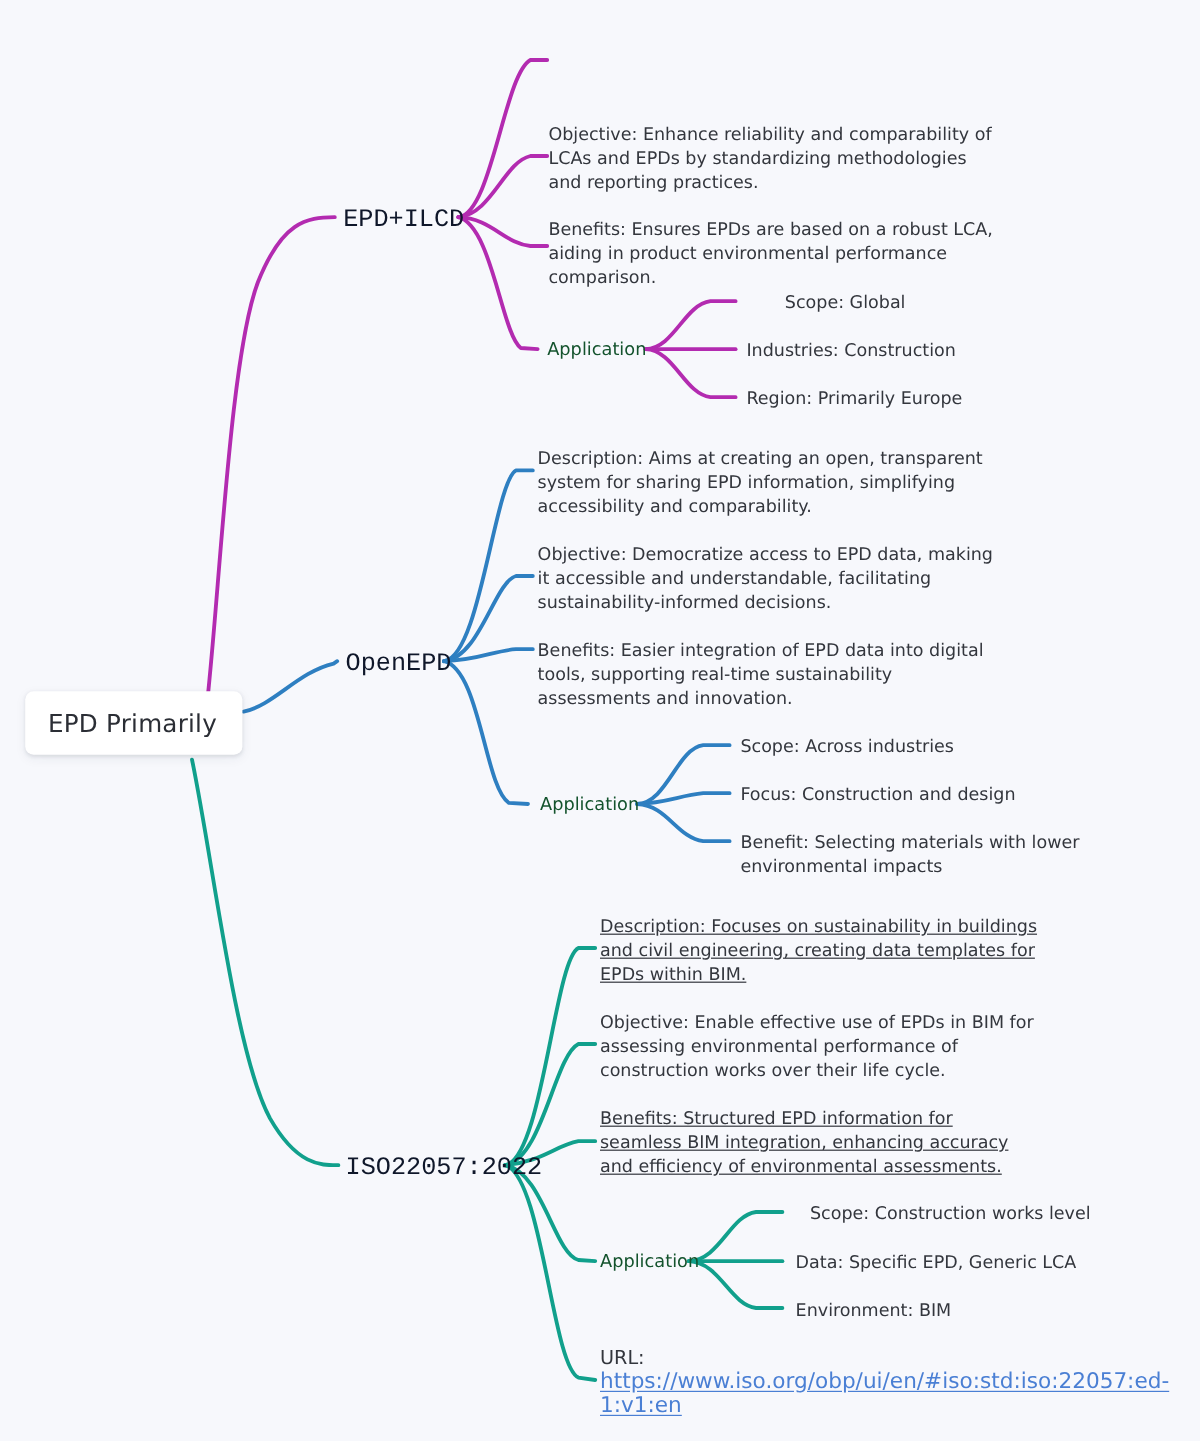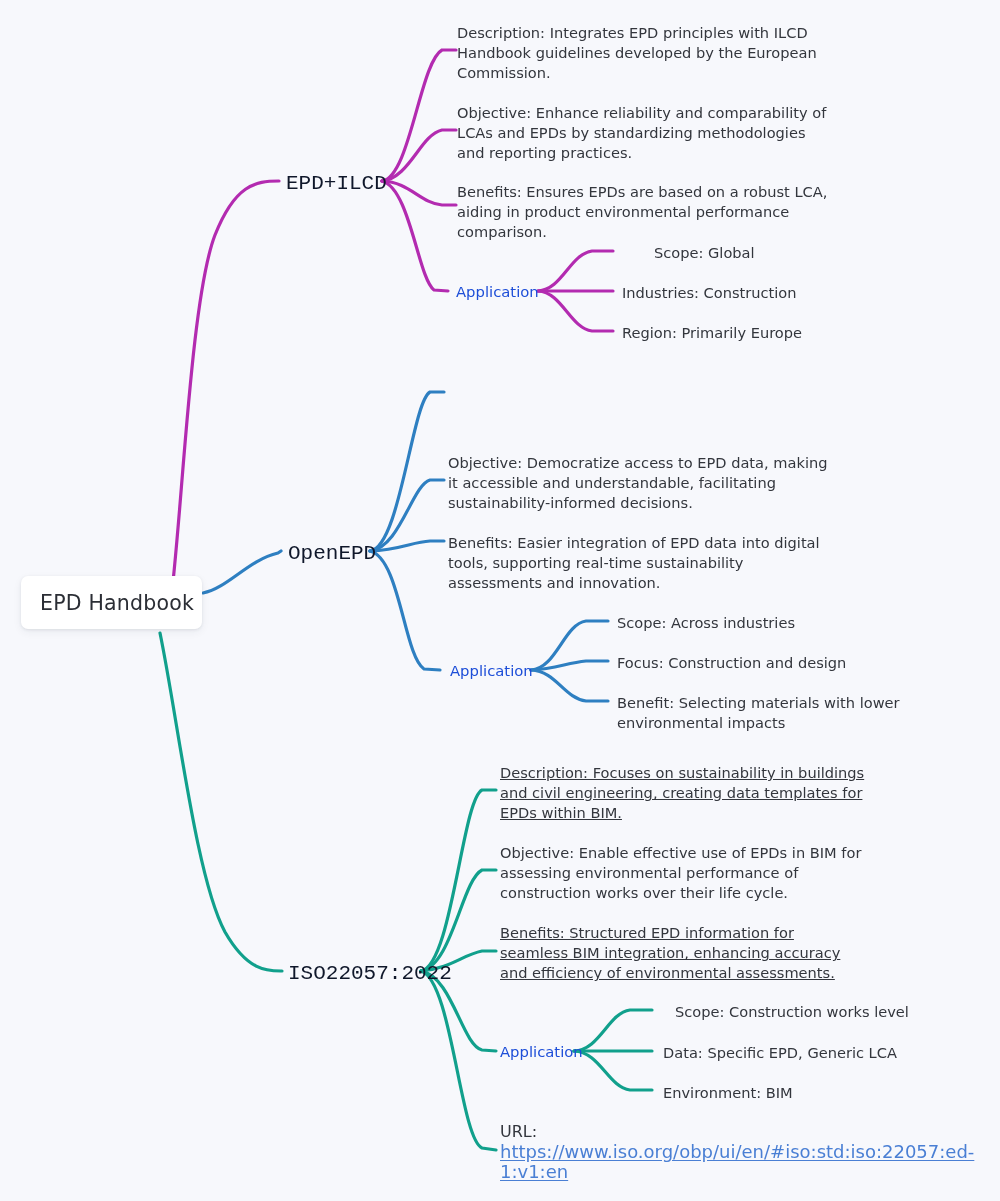--- a/index.html
+++ b/index.html
@@ -64,21 +64,21 @@
     position: absolute;
     font-size: 14.6px;
     line-height: 20.2px;
     color: #33363d;
   }
 
   
   .app-label {
     position: absolute;
     font-size: 14.8px;
-    color: #1d4ed8;
+    color: #14532d;
     white-space: nowrap;
   }
 
   
   .sub {
     position: absolute;
     font-size: 14.6px;
     line-height: 20.2px;
     color: #33363d;
   }
@@ -135,36 +135,36 @@
     <path d="M 421 971 C 452 968 462 955 482 951 L 496 951" stroke="#11a08c" stroke-width="3.2"></path>
     <path d="M 421 971 C 452 976 462 1045 482 1050 L 496 1051" stroke="#11a08c" stroke-width="3.2"></path>
     <path d="M 421 971 C 452 980 460 1138 482 1148 L 496 1150" stroke="#11a08c" stroke-width="3.2"></path>
 
     <path d="M 574 1051 C 600 1050 608 1013 630 1010 L 652 1010" stroke="#11a08c" stroke-width="3.2"></path>
     <path d="M 574 1051 L 652 1051" stroke="#11a08c" stroke-width="3.2"></path>
     <path d="M 574 1051 C 600 1052 608 1087 630 1090 L 652 1090" stroke="#11a08c" stroke-width="3.2"></path>
   </svg>
 
   <div id="root-node">
-    <span class="root-label">EPD Handbook</span>
+    <span class="root-label">EPD Primarily</span>
   </div>
 
   <div class="branch-label" style="left:286px; top:172px;">EPD+ILCD</div>
 
-  <div class="leaf" style="left:457px; top:23px; width:372px;">Description: Integrates EPD principles with ILCD Handbook guidelines developed by the European Commission.</div>
   <div class="leaf" style="left:457px; top:103px; width:378px;">Objective: Enhance reliability and comparability of LCAs and EPDs by standardizing methodologies and reporting practices.</div>
   <div class="leaf" style="left:457px; top:182px; width:380px;">Benefits: Ensures EPDs are based on a robust LCA, aiding in product environmental performance comparison.</div>
 
   <div class="app-label" style="left:456px; top:283px;">Application</div>
   <div class="sub" style="left:622px; top:243px;margin-left:32px;">Scope: Global</div>
   <div class="sub" style="left:622px; top:283px;">Industries: Construction</div>
   <div class="sub" style="left:622px; top:323px;">Region: Primarily Europe</div>
 
   <div class="branch-label" style="left:288px; top:542px;">OpenEPD</div>
 
+  <div class="leaf" style="left:448px; top:373px; width:385px;">Description: Aims at creating an open, transparent system for sharing EPD information, simplifying accessibility and comparability.</div>
   <div class="leaf" style="left:448px; top:453px; width:384px;">Objective: Democratize access to EPD data, making it accessible and understandable, facilitating sustainability-informed decisions.</div>
   <div class="leaf" style="left:448px; top:533px; width:375px;">Benefits: Easier integration of EPD data into digital tools, supporting real-time sustainability assessments and innovation.</div>
 
   <div class="app-label" style="left:450px; top:662px;">Application</div>
   <div class="sub" style="left:617px; top:613px;">Scope: Across industries</div>
   <div class="sub" style="left:617px; top:653px;">Focus: Construction and design</div>
   <div class="sub" style="left:617px; top:693px; width:360px;">Benefit: Selecting materials with lower environmental impacts</div>
 
   <div class="branch-label" style="left:288px; top:962px;">ISO22057:2022</div>
 

